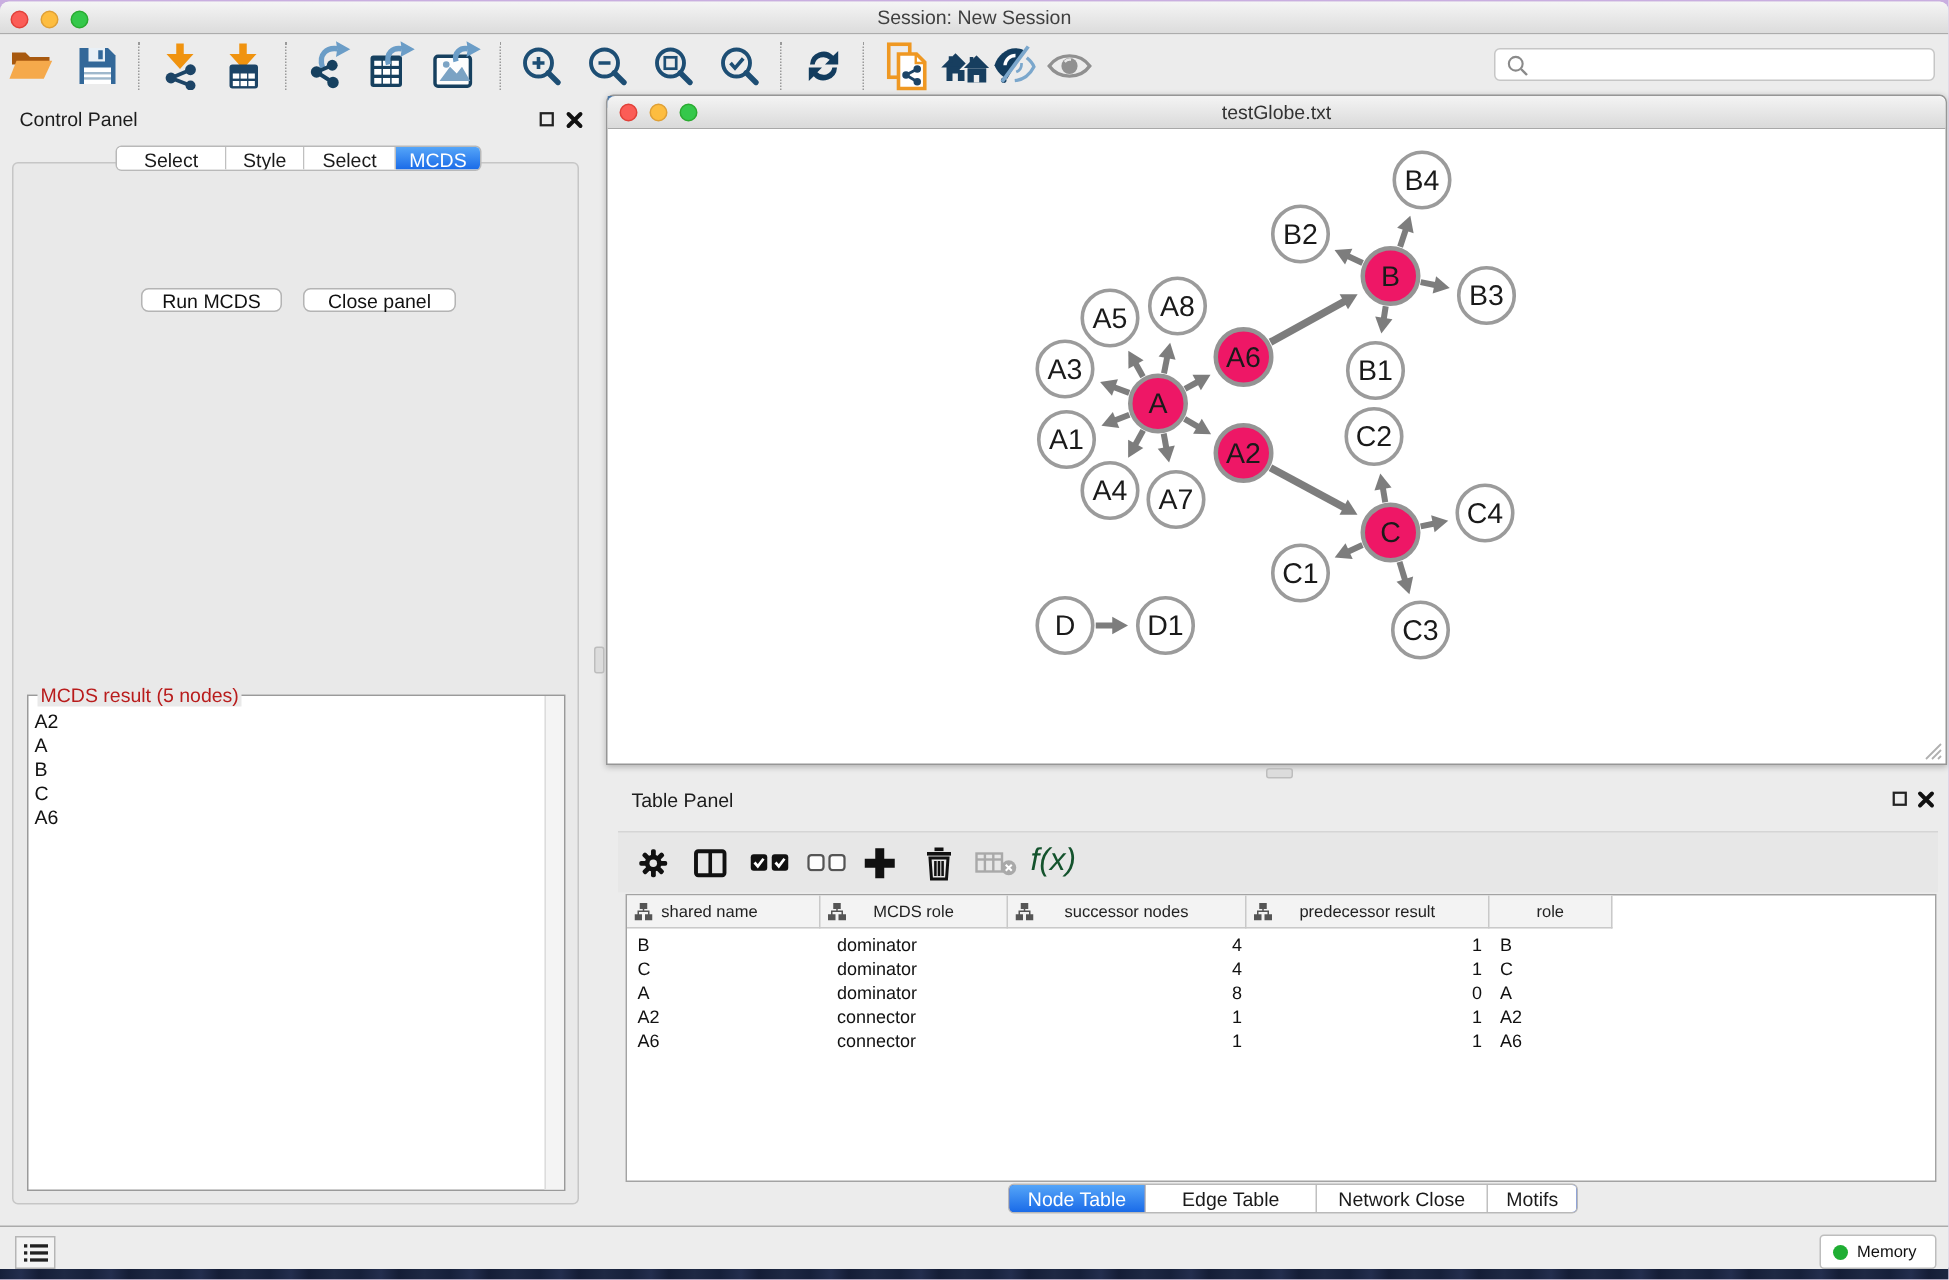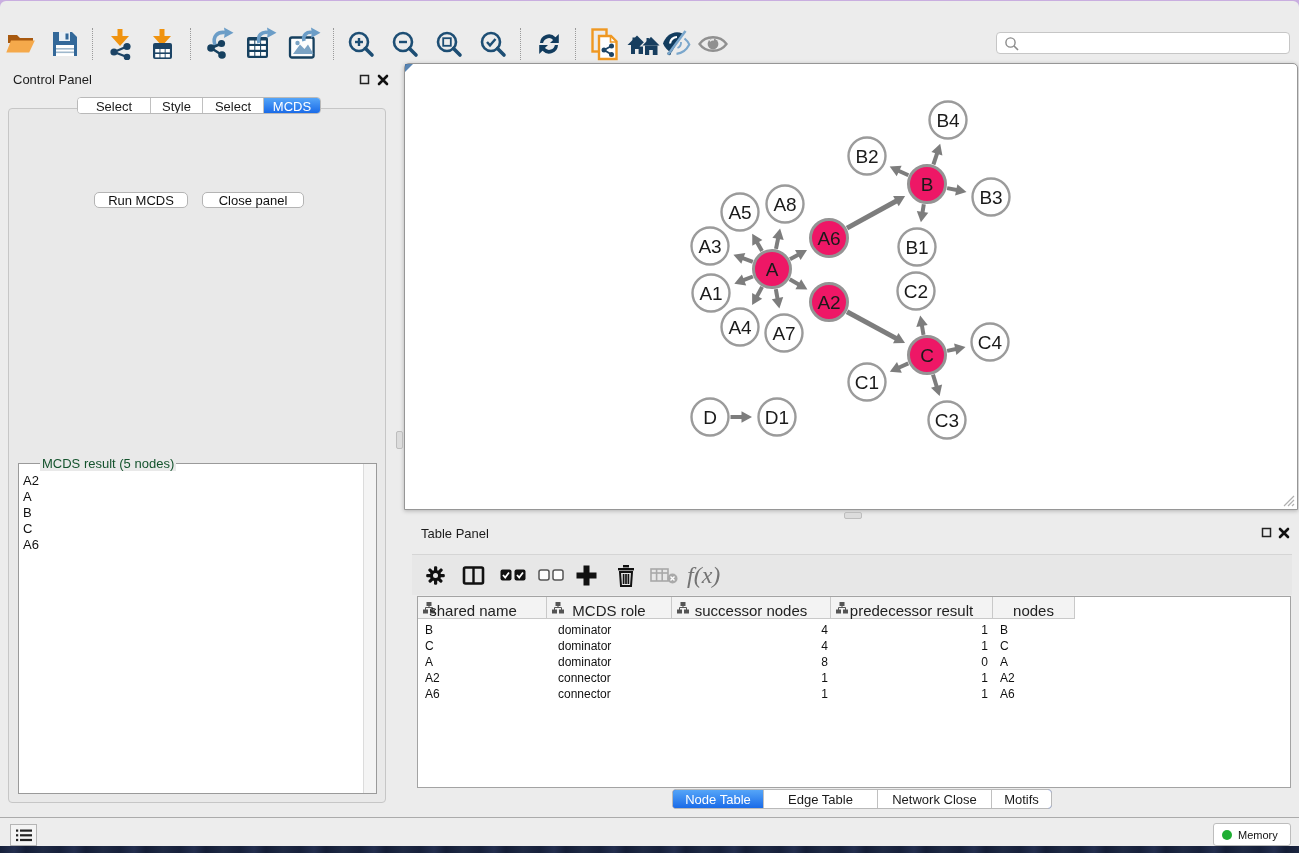--- a/index.html
+++ b/index.html
@@ -24,54 +24,60 @@
 #tabs{left:77px;top:96px;height:17px;display:flex;border:1px solid #b9b9b9;border-radius:4px;overflow:hidden;background:#fff}
 .tab{font-size:13px;color:#1a1a1a;text-align:center;line-height:18px;background:#fff;border-right:1px solid #c0c0c0}
 .tab:last-child{border-right:none}
 .tabsel{background:linear-gradient(#55a5f8,#1a6be8);color:#fff}
 #optlab{left:0;top:136px;width:394px;text-align:center;font-size:13px;color:#111}
 #combo{left:43px;top:158px;width:311px;height:18px;background:#fff;border:1px solid #adadad;border-radius:4px;font-size:13px;color:#111;line-height:16px;padding-left:9px}
 #combo-btn{right:-1px;top:-1px;width:18px;height:18px;background:linear-gradient(#58a7f8,#1a6be8);border-radius:0 4px 4px 0}
 .pbtn{top:191px;height:16px;background:#fff;border:1px solid #b4b4b4;border-radius:5px;font-size:13px;color:#111;text-align:center;line-height:15px}
 .pbtn{line-height:15px}
 #fs-box{left:18px;top:462px;width:359px;height:331px;background:#fff;border:1px solid #9a9a9a}
-#fs-lab{left:40px;top:455px;font-size:13px;color:#14532d;background:#e9e9e9;padding:0 2px}
+#fs-lab{left:25px;top:455px;font-size:13px;color:#b91c1c;background:#e9e9e9;padding:0 2px}
 #fs-scroll{right:0px;top:0px;width:13px;height:329px;background:#f4f4f4;border-left:1px solid #dcdcdc}
 #fs-list{left:4px;top:9px;font-size:13px;color:#111;line-height:16px}
 
 #gwin{left:404px;top:62px;width:894px;height:447px;background:#fff;border:1px solid #969696;border-radius:5px 5px 0 0;box-shadow:0 1px 4px rgba(0,0,0,.25)}
 #gtitle{left:0;top:0;width:892px;height:22px;background:linear-gradient(#f4f4f4,#dadada);border-bottom:1px solid #a8a8a8;border-radius:5px 5px 0 0}
 .gl{width:12px;height:12px;border-radius:50%;top:5px}
 #gtext{left:0;top:3px;width:892px;text-align:center;font-size:13px;color:#333}
 
 #tp-title{left:421px;top:525px;font-size:13px;color:#1c1c1c}
 #tp-toolbar{left:412px;top:553px;width:880px;height:41px;background:#e7e7e7;border-top:1px solid #d5d5d5}
 #tbl{left:417px;top:595px;width:874px;height:192px;background:#fff;border:1px solid #a3a3a3}
 #tbl-head{left:0;top:0;width:657px;height:22px;background:#f3f3f3;border-bottom:1px solid #c9c9c9;border-right:1px solid #c9c9c9}
-.hcell{top:0;height:22px;border-right:1px solid #c9c9c9;font-size:15px;color:#222}
+.hcell{top:0;height:22px;border-right:1px solid #c9c9c9;font-size:11px;color:#222}
 .hcell:last-child{border-right:none}
 .htext{width:100%;text-align:center;top:5px}
 .trow{font-size:12px;color:#111;height:16px}
 .tc{top:0}
 .num{text-align:right}
 #btabs{left:672px;top:788px;height:20px;display:flex;border:1px solid #b9b9b9;border-radius:4px;overflow:hidden;background:#1d4ed8}
 .btab{font-size:13px;color:#1a1a1a;text-align:center;line-height:19px;background:#fff;border-right:1px solid #c0c0c0}
 .btab:last-child{border-right:none}
 .btabsel{background:linear-gradient(#55a5f8,#1a6be8);color:#fff}
 
 #status{left:0;top:816px;width:1299px;height:29px;background:#ededed;border-top:1px solid #ababab}
 #listbtn{left:10px;top:6px;width:27px;height:22px;background:#f4f4f4;border:1px solid #b5b5b5}
 #membtn{left:1213px;top:5px;width:78px;height:23px;background:#fff;border:1px solid #bdbdbd;border-radius:3px;font-size:11px;color:#111}
 #memdot{left:8px;top:6px;width:10px;height:10px;border-radius:50%;background:#1fae33}
 #memtxt{left:24px;top:5px}
 .splitv{left:396px;top:430px;width:7px;height:18px;background:#dcdcdc;border:1px solid #bdbdbd;border-radius:2px}
 .splith{left:844px;top:511px;width:18px;height:7px;background:#dcdcdc;border:1px solid #bdbdbd;border-radius:2px}
 </style></head><body>
 <div class="abs" id="wall"></div>
 <div class="abs" id="app">
+<div class="abs" id="titlebar">
+  <div class="abs tl" id="tl-r"></div>
+      <div class="abs tl" id="tl-y"></div>
+      <div class="abs tl" id="tl-g"></div>
+  <div class="abs" id="title">Session: New Session</div>
+</div>
 <div class="abs" id="toolbar">
 <svg class="abs" style="left:6px;top:7px" width="30" height="28" viewBox="0 0 30 28">
  <path d="M2 5 h9 l3 3 h13 v5 H2 z" fill="#a8590f"></path>
  <path d="M5 10.5 h23.8 l-5.6 12 H0.3 z" fill="#f5a94b"></path>
 </svg>
 <svg class="abs" style="left:51px;top:7px" width="28" height="28" viewBox="0 0 28 28">
  <path d="M2 2 h19 l5 5 v19 H2 z" fill="#336899"></path>
  <rect x="8" y="2" width="11" height="9" fill="#e9f0f6"></rect>
  <rect x="14.5" y="3.5" width="3" height="6" fill="#336899"></rect>
  <rect x="5" y="15" width="18" height="11" fill="#fff"></rect>
@@ -213,20 +219,26 @@
 <div class="abs" id="fs-box">
  <div class="abs" id="fs-scroll"></div>
  <div class="abs" id="fs-list">A2<br>A<br>B<br>C<br>A6</div>
 </div>
 <div class="abs" id="fs-lab">MCDS result (5 nodes)</div>
 
 <div class="abs" id="gwin">
  <svg class="abs" style="left:0;top:0" width="8" height="8" viewBox="0 0 8 8">
         <path d="M0 0 H8 L0 8 z" fill="#3b6ea5" opacity="0.85"></path>
       </svg>
+ <div class="abs" id="gtitle">
+  <div class="abs gl" style="left:8px;background:#fb5d57;border:1px solid #e14139"></div>
+  <div class="abs gl" style="left:28px;background:#fdbd40;border:1px solid #dfa036"></div>
+  <div class="abs gl" style="left:48px;background:#35c84b;border:1px solid #2aab31"></div>
+  <div class="abs" id="gtext">testGlobe.txt</div>
+ </div>
  <svg class="abs" style="right:2px;bottom:2px" width="12" height="12" viewBox="0 0 12 12">
   <path d="M11 1 L1 11 M11 5 L5 11 M11 9 L9 11" stroke="#b0b0b0" stroke-width="1.2"></path>
       </svg>
 </div>
 <svg width="892" height="423" style="position:absolute;left:405px;top:85px" font-family="Liberation Sans, sans-serif">
 <line x1="357.0" y1="165.1" x2="351.4" y2="155.2" stroke="#7d7d7d" stroke-width="4"></line>
 <polygon points="347.2,147.8 357.4,154.1 347.3,159.8" fill="#7d7d7d"></polygon>
 <line x1="371.0" y1="162.9" x2="373.4" y2="150.8" stroke="#7d7d7d" stroke-width="4"></line>
 <polygon points="375.1,142.5 378.7,153.9 367.4,151.7" fill="#7d7d7d"></polygon>
 <line x1="347.8" y1="175.9" x2="336.4" y2="171.7" stroke="#7d7d7d" stroke-width="4"></line>
@@ -353,21 +365,21 @@
  <svg class="abs" style="left:238px;top:13px" width="28" height="16" viewBox="0 0 28 16">
   <g stroke="#a9a9a9" fill="none" stroke-width="1.6">
           <rect x="1" y="1" width="17" height="12"></rect>
           <line x1="1" y1="5" x2="18" y2="5"></line>
           <line x1="6.6" y1="1" x2="6.6" y2="13"></line>
           <line x1="12.2" y1="1" x2="12.2" y2="13"></line>
         </g>
   <circle cx="22.5" cy="10.5" r="5" fill="#a9a9a9"></circle>
   <path d="M20.5 8.5 l4 4 M24.5 8.5 l-4 4" stroke="#fff" stroke-width="1.4"></path>
  </svg>
- <div class="abs" style="left:275px;top:7px;font-family:Liberation Serif, serif;font-style:italic;font-size:24px;color:#737373">f(x)</div>
+ <div class="abs" style="left:275px;top:7px;font-family:Liberation Sans, sans-serif;font-style:italic;font-size:21px;color:#14532d">f(x)</div>
 </div>
 <div class="abs" id="tbl">
  <div class="abs" id="tbl-head">
   <div class="abs hcell" style="left:0;width:129px">
           <svg class="abs" style="left:5px;top:5px" width="12" height="12" viewBox="0 0 12 12">
             <g fill="#555" stroke="#555" stroke-width="1">
               <rect x="4" y="0.5" width="4" height="3"></rect>
               <rect x="0.5" y="8" width="4" height="3"></rect>
               <rect x="7.5" y="8" width="4" height="3"></rect>
               <path d="M6 3.5 V5.5 M2.5 8 V5.5 H9.5 V8" fill="none"></path>
@@ -402,21 +414,21 @@
             <g fill="#555" stroke="#555" stroke-width="1">
               <rect x="4" y="0.5" width="4" height="3"></rect>
               <rect x="0.5" y="8" width="4" height="3"></rect>
               <rect x="7.5" y="8" width="4" height="3"></rect>
               <path d="M6 3.5 V5.5 M2.5 8 V5.5 H9.5 V8" fill="none"></path>
             </g>
           </svg>
           <div class="abs htext">predecessor result</div>
         </div>
   <div class="abs hcell" style="left:575px;width:81px">
-          <div class="abs htext">nodes</div>
+          <div class="abs htext">role</div>
         </div>
  </div>
  <div class="abs" style="left:0;top:22px;width:872px;height:168px">
   <div class="abs trow" style="top:4px;width:100%">
           <div class="abs tc" style="left:7px">B</div>
           <div class="abs tc" style="left:140px">dominator</div>
           <div class="abs tc num" style="left:254px;width:156px">4</div>
           <div class="abs tc num" style="left:413px;width:157px">1</div>
           <div class="abs tc" style="left:582px">B</div>
         </div>

